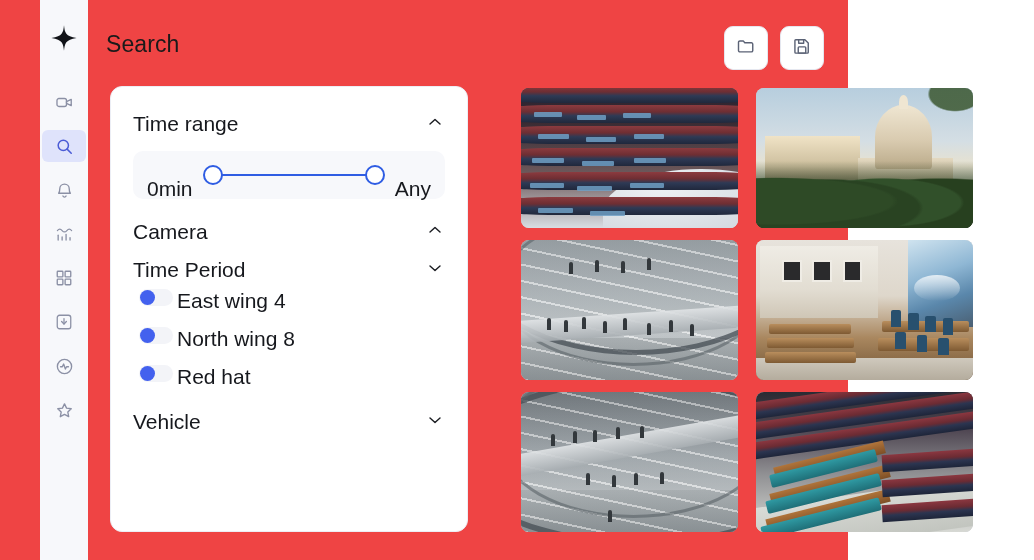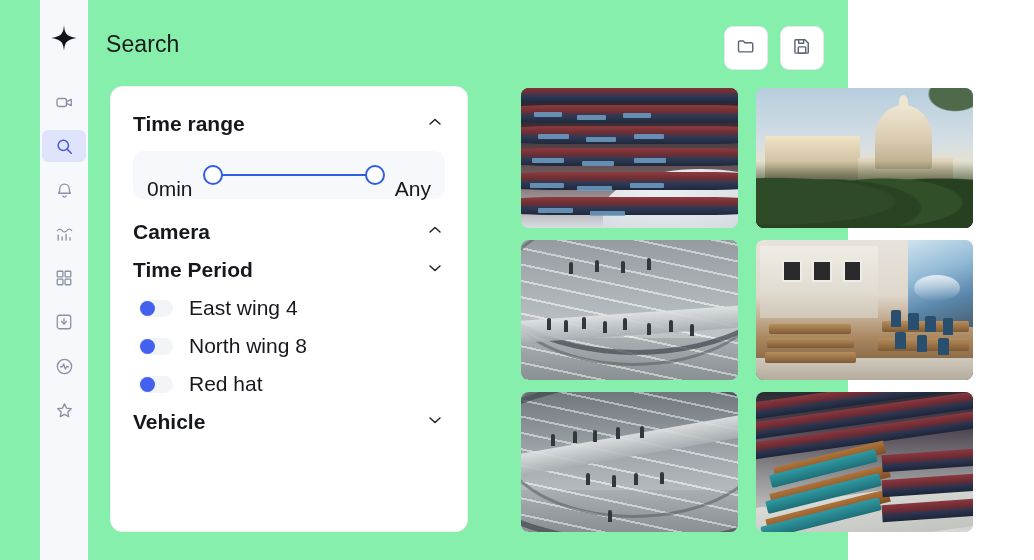--- a/index.html
+++ b/index.html
@@ -2,21 +2,21 @@
 <html><head>
 <meta charset="utf-8">
 <style>
   * { box-sizing: border-box; margin: 0; padding: 0; }
   html, body {
     width: 1034px; height: 560px;
     background: #ffffff;
     font-family: "Liberation Sans", sans-serif;
     overflow: hidden;
   }
-  #app { position: relative; width: 848px; height: 560px; display: flex; background:#86efac; }
+  #app { position: relative; width: 848px; height: 560px; display: flex; background:#ef4444; }
 
   
   .rail {
     position: absolute; left: 40px; top: 0;
     width: 48px; height: 560px;
     background: #f7f8fb;
     display: flex; flex-direction: column; align-items: center;
   }
   .rail-logo {
     width: 48px; height: 48px; margin-top: 14px;
@@ -57,21 +57,21 @@
     width: 358px; height: 446px;
     background: #ffffff;
     border: 1px solid #eceef5;
     border-radius: 12px;
     padding: 18px 22px 0 22px;
   }
   .section-head {
     display: flex; align-items: center; justify-content: space-between;
     height: 38px;
   }
-  .section-title { font-size: 21px; color: #16181d; font-weight: 700; }
+  .section-title { font-size: 21px; color: #16181d; font-weight: 400; }
   .chev { color: #1b1d22; display:block; }
 
   .slider-wrap {
     margin-top: 8px; margin-bottom: 14px;
     background: #f7f8fb; border-radius: 10px;
     height: 48px;
     display: flex; align-items: center;
     padding: 0 14px;
     gap: 10px;
   }
@@ -85,21 +85,21 @@
   }
   .slider-handle {
     position: absolute; top: 1px;
     width: 20px; height: 20px; border-radius: 50%;
     background: #ffffff; border: 2px solid #2f5de3;
   }
   .slider-handle.left { left: 0; }
   .slider-handle.right { right: 0; }
 
   .opt-row {
-    display: flex; align-items: center; gap: 16px;
+    display: flex; align-items: flex-start; gap: 4px;
     height: 38px; padding-left: 6px;
   }
   .switch {
     width: 34px; height: 17px; border-radius: 9px;
     background: #f3f4f8; position: relative; flex: none;
   }
   .switch .knob {
     position: absolute; left: 1px; top: 1px;
     width: 15px; height: 15px; border-radius: 50%;
     background: #4361ee;

